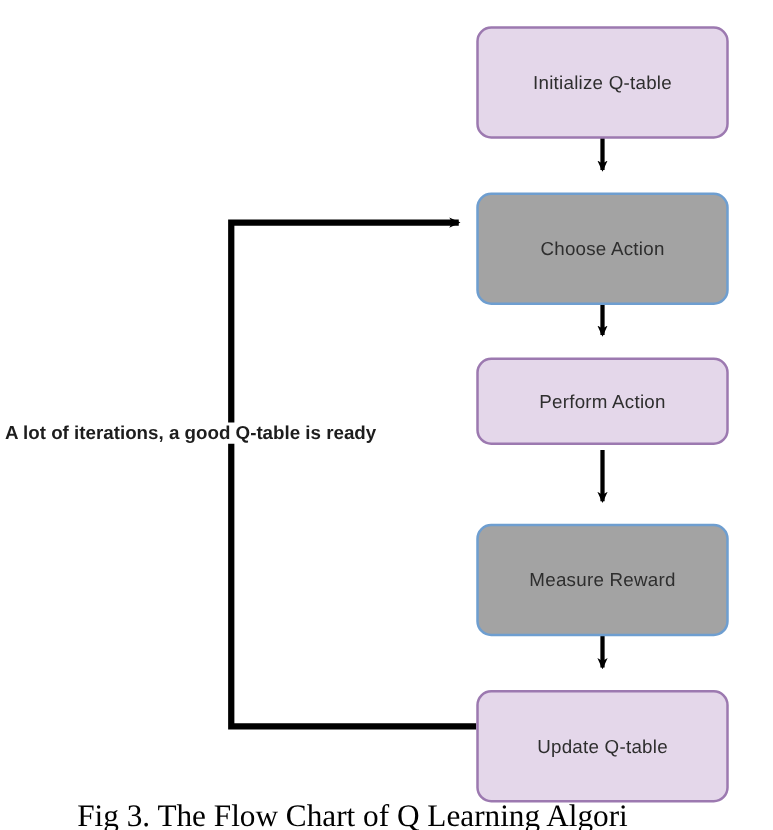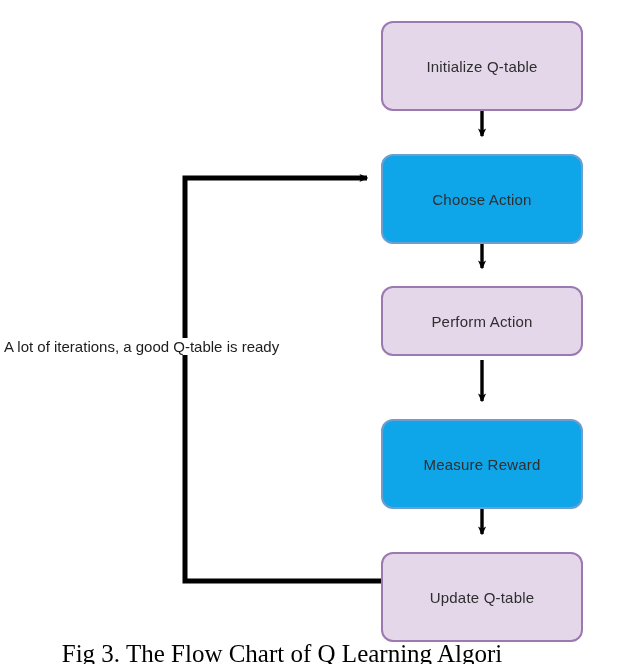--- a/index.html
+++ b/index.html
@@ -41,21 +41,21 @@
     border-width: 2px;
     border-style: solid;
     font-family: "Liberation Sans", sans-serif;
     margin-top: 16px;
   }
   .node-purple {
     background: #e4d7ea;
     border-color: #9c79b0;
   }
   .node-blue {
-    background: #0ea5e9;
+    background: #a3a3a3;
     border-color: #6e9ed0;
   }
   .loop-label {
     position: absolute;
     font-size: 15px;
     color: #1d1d1d;
     white-space: nowrap;
     font-family: "Liberation Sans", sans-serif;
     background: #ffffff;
     padding: 0 1px;
@@ -116,17 +116,17 @@
   </div>
 
   <div class="node-box node-blue" style="left:381px; top:403px; width:202px; height:90px;">
     <span>Measure Reward</span>
   </div>
 
   <div class="node-box node-purple" style="left:381px; top:536px; width:202px; height:90px;">
     <span>Update Q-table</span>
   </div>
 
-  <div class="loop-label" style="left:3px; top:338px;">A lot of iterations, a good Q-table is ready</div>
+  <div class="loop-label" style="left:3px; top:338px;font-weight:bold;">A lot of iterations, a good Q-table is ready</div>
 
   <div class="figure-caption">Fig 3. The Flow Chart of  Q Learning Algori</div>
 
 </div>
 
 </body></html>

